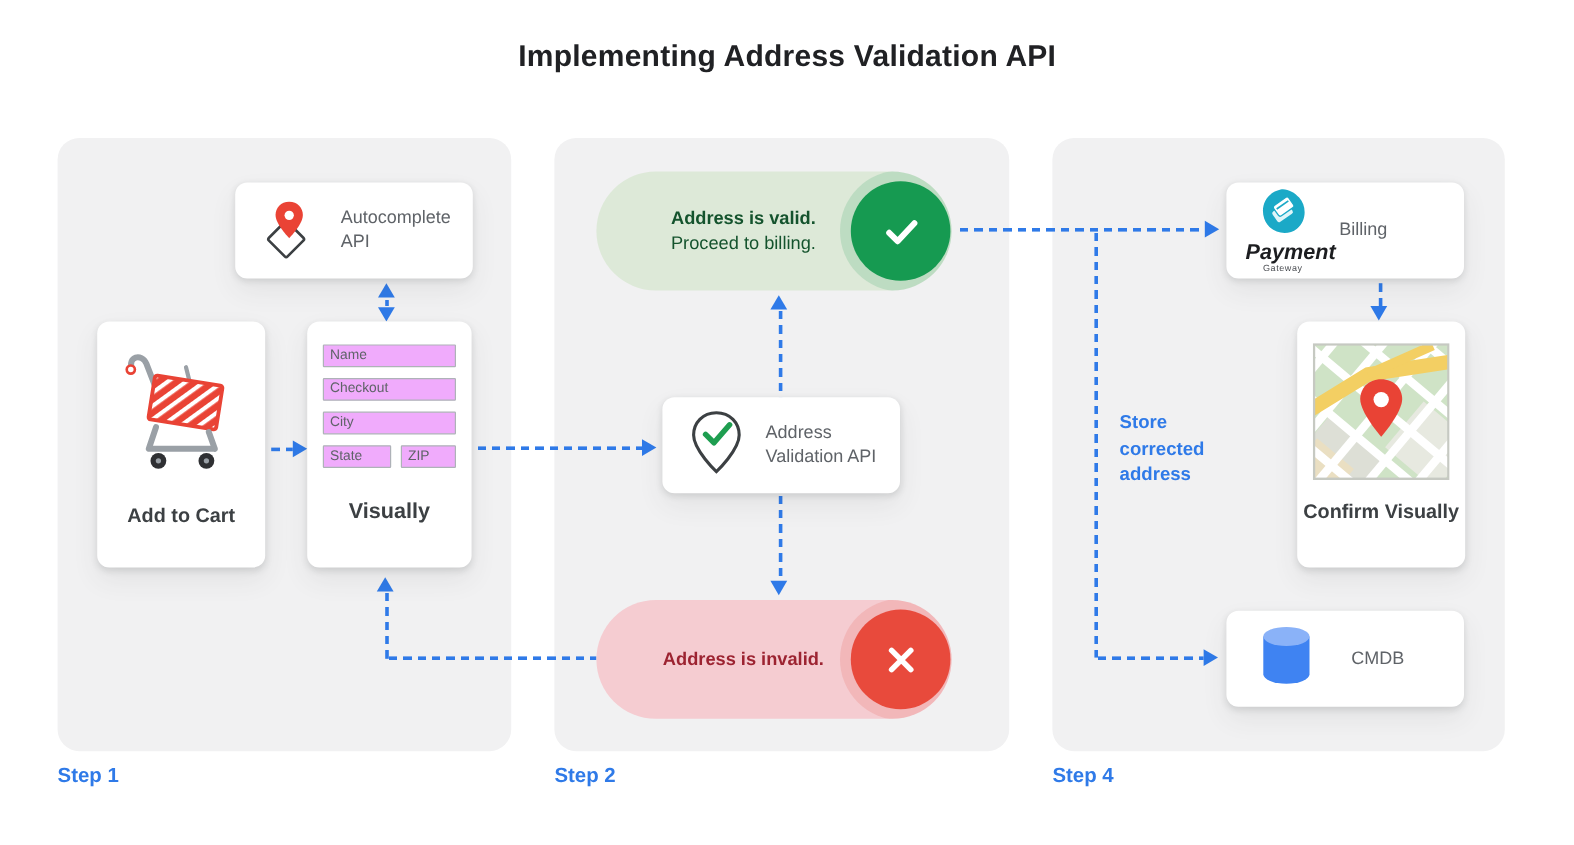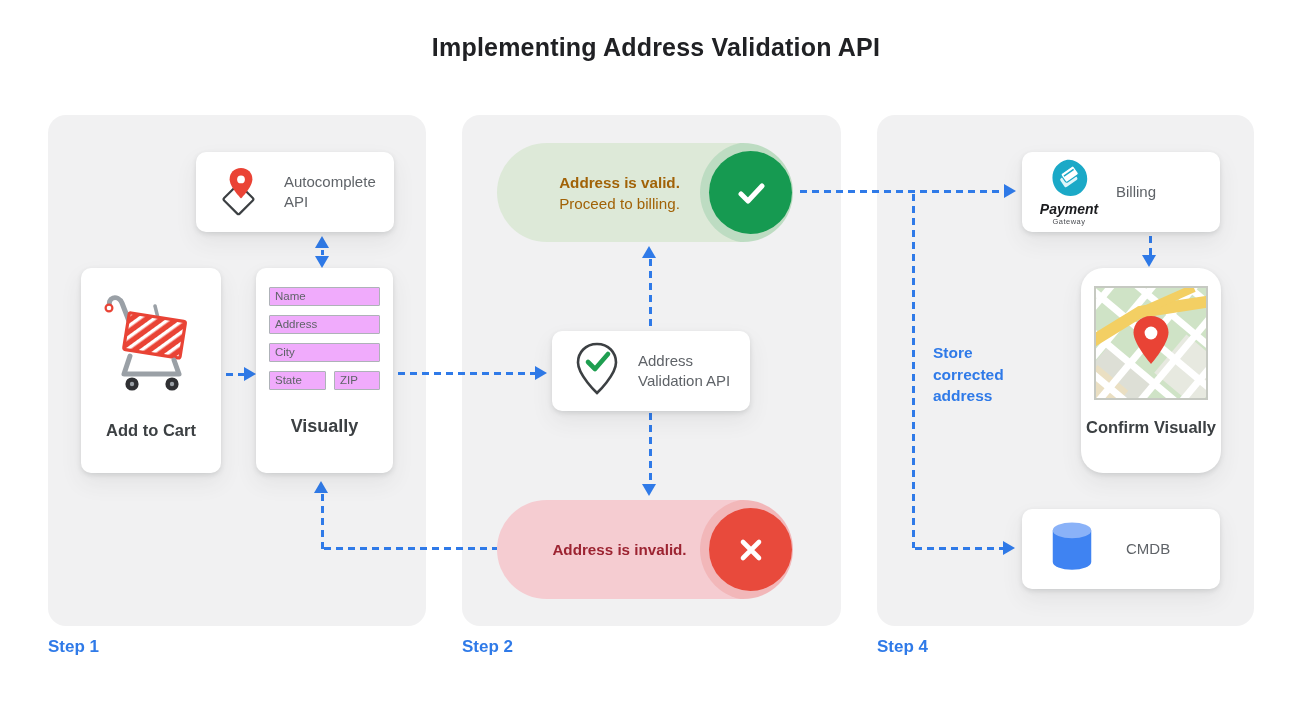--- a/index.html
+++ b/index.html
@@ -39,21 +39,21 @@
   .field-row .field{margin-bottom:0;}
   .f-state{width:57px;}
   .f-zip{width:46px;}
 
   
   .pill{position:absolute;width:296px;height:99px;border-radius:50px;z-index:2;overflow:hidden;}
   .pill.green{background:#dde9d8;}
   .pill.red{background:#f5ccd1;}
   .pill-text{position:absolute;left:25px;width:195px;top:50%;transform:translateY(-50%);
     text-align:center;font-size:15.2px;line-height:1.4;}
-  .pill.green .pill-text{color:#a16207;}
+  .pill.green .pill-text{color:#14532d;}
   .pill.red .pill-text{color:#9c2331;}
   .pill-title{font-weight:bold;}
   .badge{position:absolute;left:212px;top:8px;width:83px;height:83px;border-radius:50%;
     display:flex;align-items:center;justify-content:center;}
   .badge.green{background:#169a51;box-shadow:0 0 0 9px rgba(22,154,81,.16);}
   .badge.red{background:#e84a3c;box-shadow:0 0 0 9px rgba(232,74,60,.16);}
 
   
   .dash-h{position:absolute;height:3px;z-index:1;
     background:repeating-linear-gradient(90deg,var(--blue) 0 7px,transparent 7px 12px);}
@@ -62,21 +62,21 @@
   .arr{position:absolute;width:0;height:0;border-style:solid;z-index:1;}
   .arr-right{border-width:7px 0 7px 12px;border-color:transparent transparent transparent var(--blue);}
   .arr-up{border-width:0 7px 12px 7px;border-color:transparent transparent var(--blue) transparent;}
   .arr-down{border-width:12px 7px 0 7px;border-color:var(--blue) transparent transparent transparent;}
 
   .store-note{position:absolute;left:933px;top:342px;width:105px;z-index:2;
     font-size:15.5px;font-weight:bold;color:var(--blue);line-height:1.4;}
 
   
   .pg-logo{width:62px;text-align:center;flex:0 0 auto;}
-  .pg-title{font-size:14px;font-weight:bold;font-style:italic;color:#1c1d20;line-height:1.05;text-align:center;}
+  .pg-title{font-size:18px;font-weight:bold;font-style:italic;color:#1c1d20;line-height:1.05;text-align:center;}
   .pg-sub{font-size:7.5px;color:#4a4d52;letter-spacing:.5px;}
 </style>
 </head>
 <body>
 
 <div class="canvas">
 
   <div class="title">Implementing Address Validation API</div>
 
   <div class="panel p1"></div>
@@ -145,21 +145,21 @@
         <circle cx="77" cy="100" r="6.6" fill="#2f3033"></circle>
           <circle cx="77" cy="100" r="2.2" fill="#9aa0a6"></circle>
       </svg>
     </span>
     <div class="caption" style="top:151px;">Add to Cart</div>
   </div>
 
   <div class="card" style="left:256px;top:268px;width:137px;height:205px;">
     <div class="form">
       <div class="field">Name</div>
-      <div class="field">Address</div>
+      <div class="field">Checkout</div>
       <div class="field">City</div>
       <div class="field-row">
         <div class="field f-state">State</div>
         <div class="field f-zip">ZIP</div>
       </div>
     </div>
     <div class="caption" style="top:146px;font-size:18px;">Visually</div>
   </div>
 
   <div class="pill green" style="left:497px;top:143px;">
@@ -204,21 +204,21 @@
           <rect x="18" y="13" width="17" height="11.5" rx="2" fill="#ffffff" stroke="#1ba9c7" stroke-width="1.2"></rect>
           <line x1="20" y1="17" x2="33" y2="17" stroke="#1ba9c7" stroke-width="1.6"></line>
         </g>
       </svg>
       <div class="pg-title">Payment</div>
       <div class="pg-sub">Gateway</div>
     </span>
     <span class="card-label">Billing</span>
   </div>
 
-  <div class="card" style="left:1081px;top:268px;width:140px;height:205px;border-radius:22px;">
+  <div class="card" style="left:1081px;top:268px;width:140px;height:205px;">
     <span style="position:absolute;left:13px;top:18px;">
       <svg width="114" height="114" viewBox="0 0 114 114">
         <defs>
             <clipPath id="mapclip">
               <rect x="1" y="1" width="112" height="112"></rect>
             </clipPath>
           </defs>
         <g clip-path="url(#mapclip)">
           <rect width="114" height="114" fill="#cfe3c6"></rect>
           <rect x="-10" y="70" width="60" height="60" fill="#dddfd6" transform="rotate(40 20 100)"></rect>

